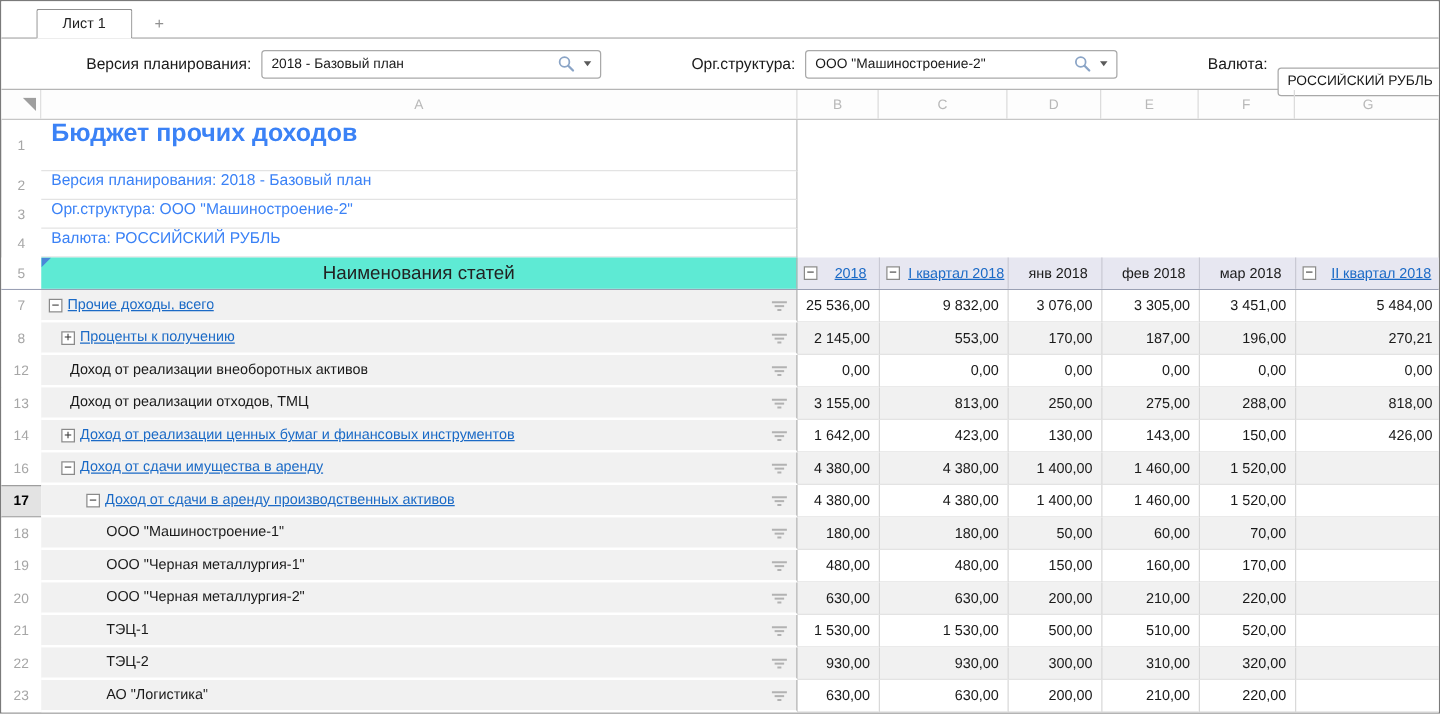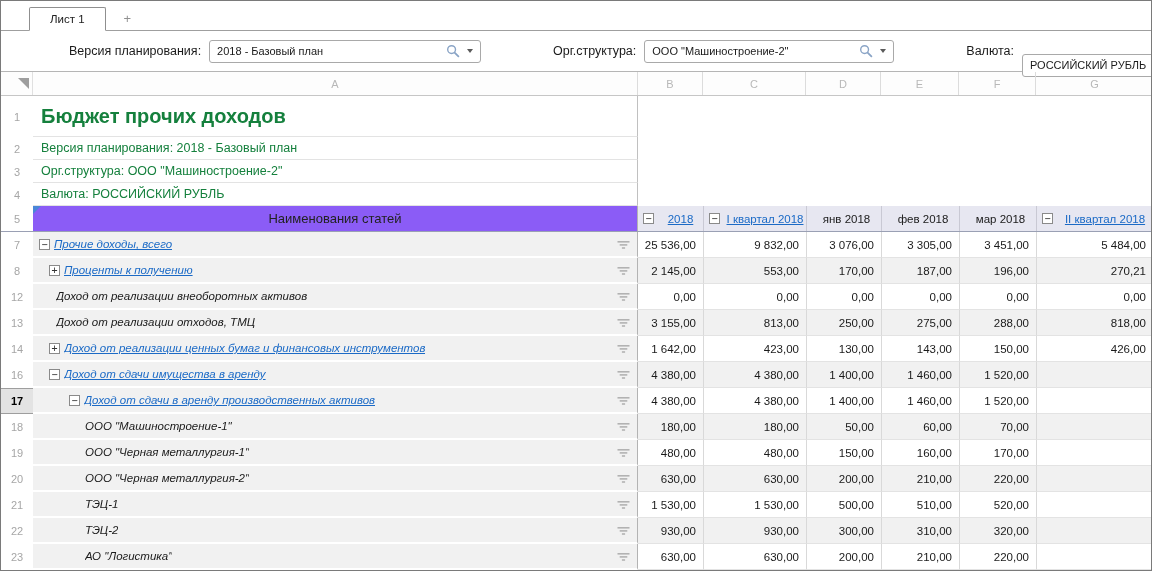--- a/index.html
+++ b/index.html
@@ -37,45 +37,45 @@
   
   .colheads { height:24px; display:flex; border-bottom:1px solid #c6c6c6; background:#fdfdfd; }
   .corner { display:flex; align-items:center; justify-content:flex-end; padding-right:3px; border-right:1px solid #e0e0e0; }
   .corner .tri { width:11px; height:11px; background:#9e9e9e; clip-path:polygon(0 0,100% 0,100% 100%); }
   .colhead { display:flex; align-items:center; justify-content:center; font-size:11px; color:#b8b8b8; border-right:1px solid #dcdcdc; }
   .colhead:last-child { border-right:none; }
 
   
   .irow { display:flex; }
   .irow .rnum { display:flex; align-items:center; justify-content:center; font-size:11px; color:#a6a6a6; }
-  .irow .acell { display:flex; align-items:center; padding-left:8px; border-right:1px solid #c0c0c0; border-bottom:1px solid #e3e3e3; font-size:12.5px; color:#15803d; }
+  .irow .acell { display:flex; padding-left:8px; border-right:1px solid #c0c0c0; border-bottom:1px solid #e3e3e3; font-size:12.5px; color:#3b82f6; }
   .irow.r1 { height:41px; } .irow.r1 .acell { font-size:20px; font-weight:bold; }
   .irow.rsm { height:23px; }
 
   
   .hrow { display:flex; height:26px; border-bottom:1px solid #9aa0b4; }
   .hrow .rnum { display:flex; align-items:center; justify-content:center; font-size:11px; color:#a6a6a6; background:#fff; }
-  .hrow .acell { position:relative; background:#8b5cf6; display:flex; align-items:center; justify-content:center; font-size:13px; color:#222; border-right:1px solid #b3b3b3; }
+  .hrow .acell { position:relative; background:#5eead4; display:flex; align-items:center; justify-content:center; font-size:15px; color:#222; border-right:1px solid #b3b3b3; }
   .hrow .acell .blue-tri { position:absolute; left:0; top:0; width:8px; height:8px; background:#4a86d8; clip-path:polygon(0 0,100% 0,0 100%); }
   .hcell { background:#e7e7f1; display:flex; align-items:center; padding-left:5px; border-left:1px solid #c9c9d4; font-size:11.5px; color:#1a1a1a; }
   .hcell:first-of-type { border-left:none; }
   .hcell .hlbl { flex:1; text-align:center; white-space:nowrap; }
 
   
   .drow { display:flex; height:26px; }
   .drow .rnum { display:flex; align-items:center; justify-content:center; font-size:11px; color:#a6a6a6; background:#fff; }
   .drow .rnum.sel { background:#e3e3e3; color:#000; font-weight:bold; border-top:1px solid #9e9e9e; border-bottom:1px solid #9e9e9e; }
   .cellA { position:relative; background:#f1f1f1; border-bottom:2px solid #fff; border-right:1px solid #b3b3b3; display:flex; align-items:center; font-size:11.5px; color:#1a1a1a; }
   .cellA.lv0 { padding-left:6px; } .cellA.lv1 { padding-left:16px; } .cellA.lv2 { padding-left:36px; } .cellA.lv3 { padding-left:52px; }
   .cellA.noexp { padding-left:23px; }
   .cellA .funnel { position:absolute; right:7px; top:8px; }
   .exp { flex:none; width:11px; height:11px; border:1px solid #8a8a8a; background:#fff; display:inline-flex; align-items:center; justify-content:center;
          font:10px/9px "DejaVu Sans Mono", monospace; color:#333; margin-right:4px; }
   .link { color:#1b6ac6; text-decoration:underline; cursor:pointer; }
-  .albl { white-space:nowrap; overflow:hidden;font-style:italic; }
+  .albl { white-space:nowrap; overflow:hidden; }
   .vcell { display:flex; align-items:center; justify-content:flex-end; padding-right:7px; font-size:11.5px; color:#1a1a1a;
            background:#fff; border-left:1px solid #d9d9d9; border-bottom:1px solid #e3e3e3; white-space:nowrap; }
   .vcell.w-b { border-left:none; }
   .drow.alt .vcell { background:#f1f1f1; }
 </style>
 </head>
 <body>
 
 <div class="app">
 

